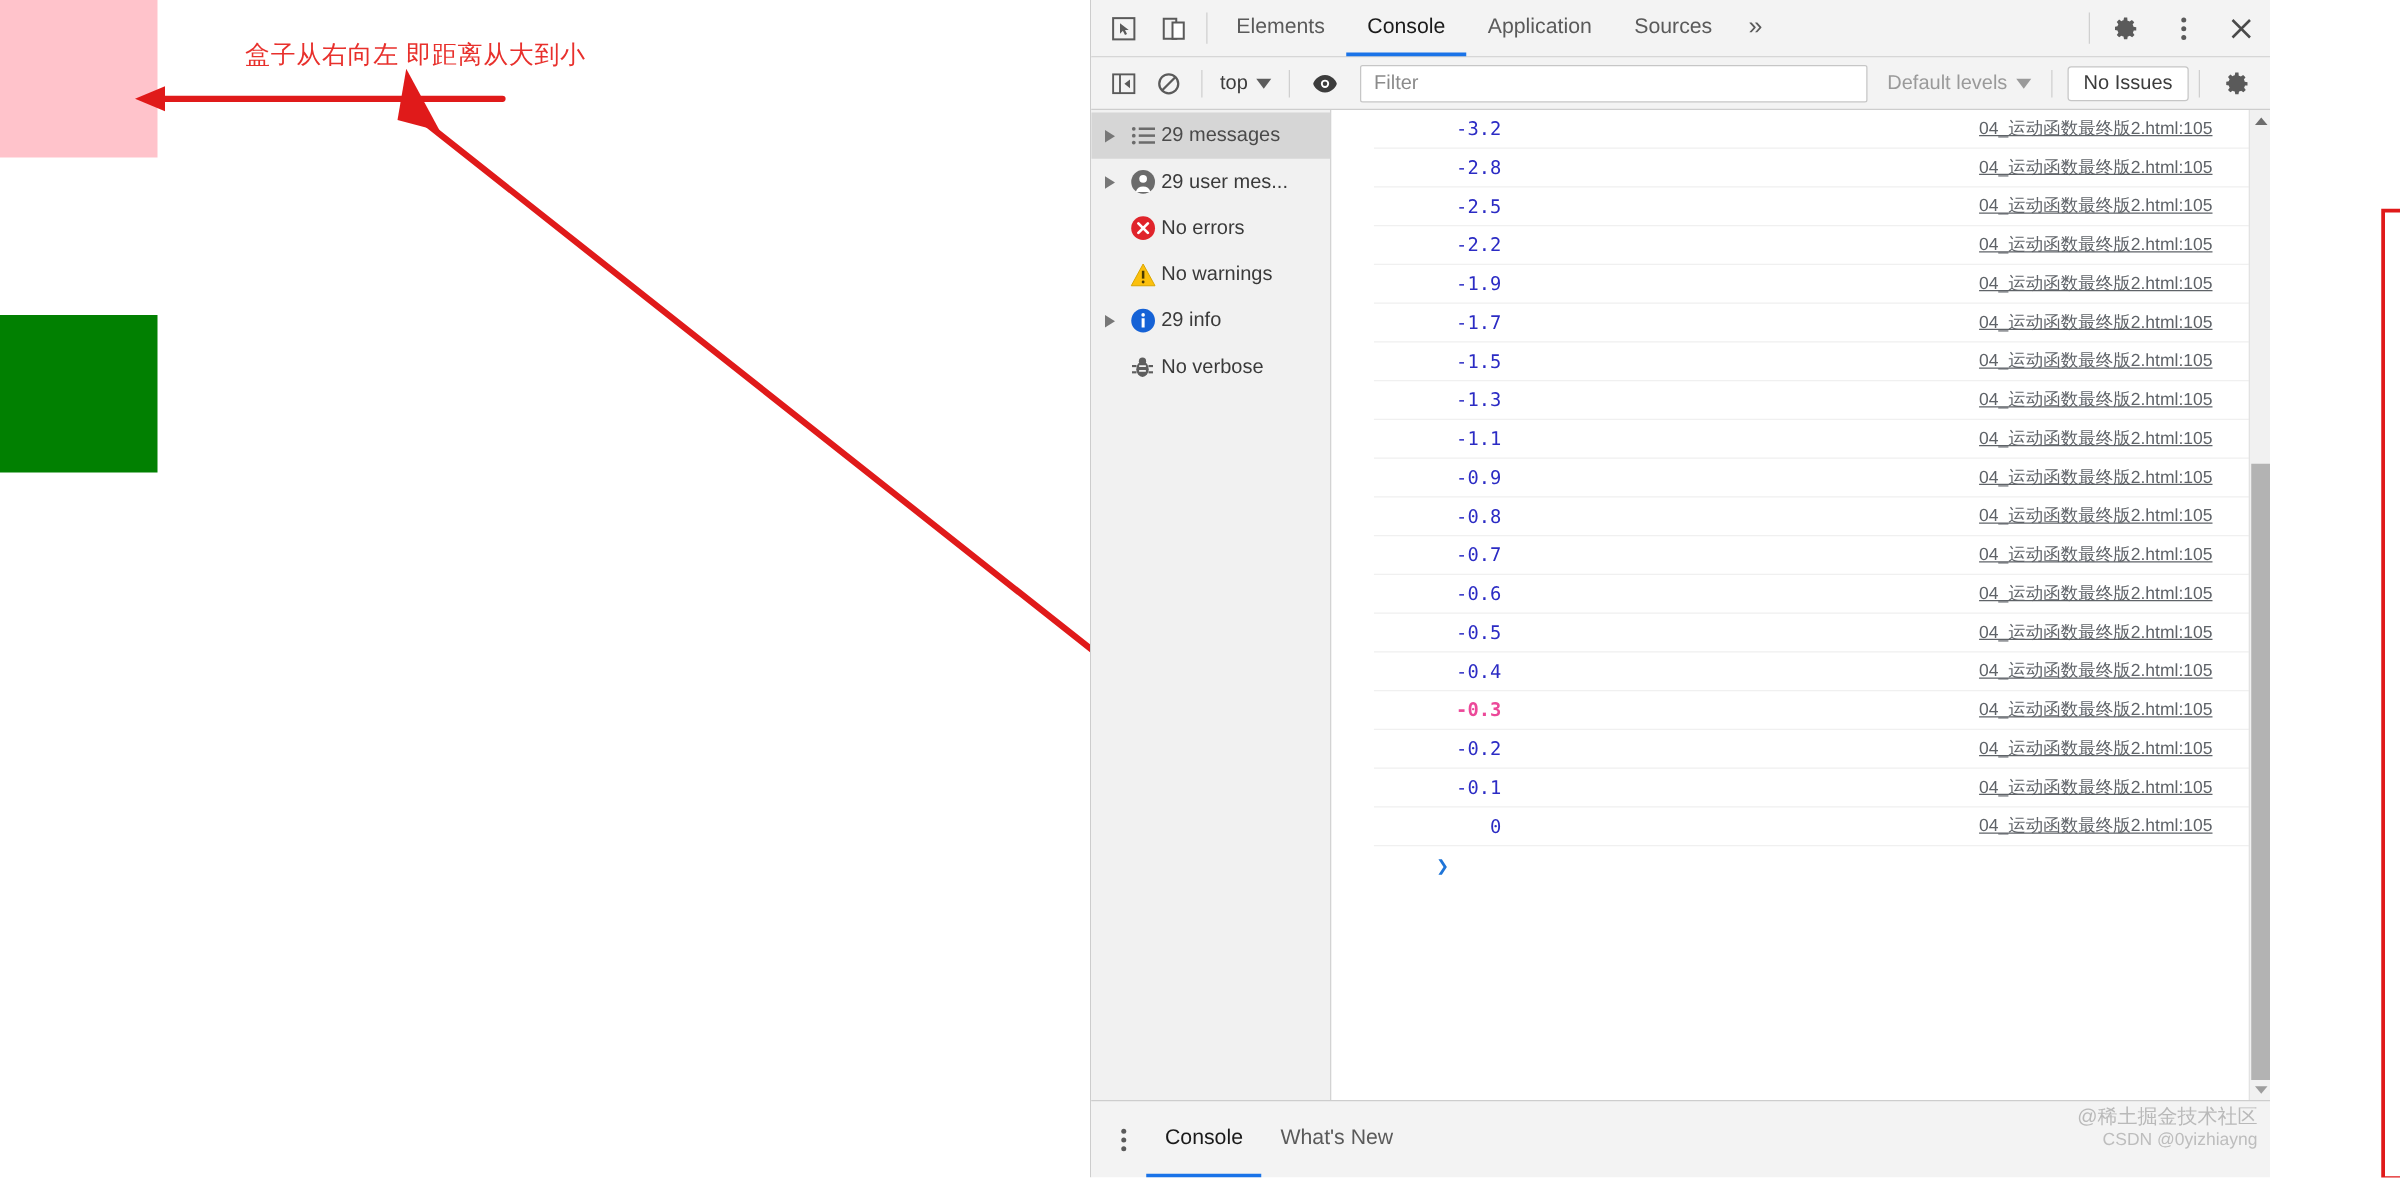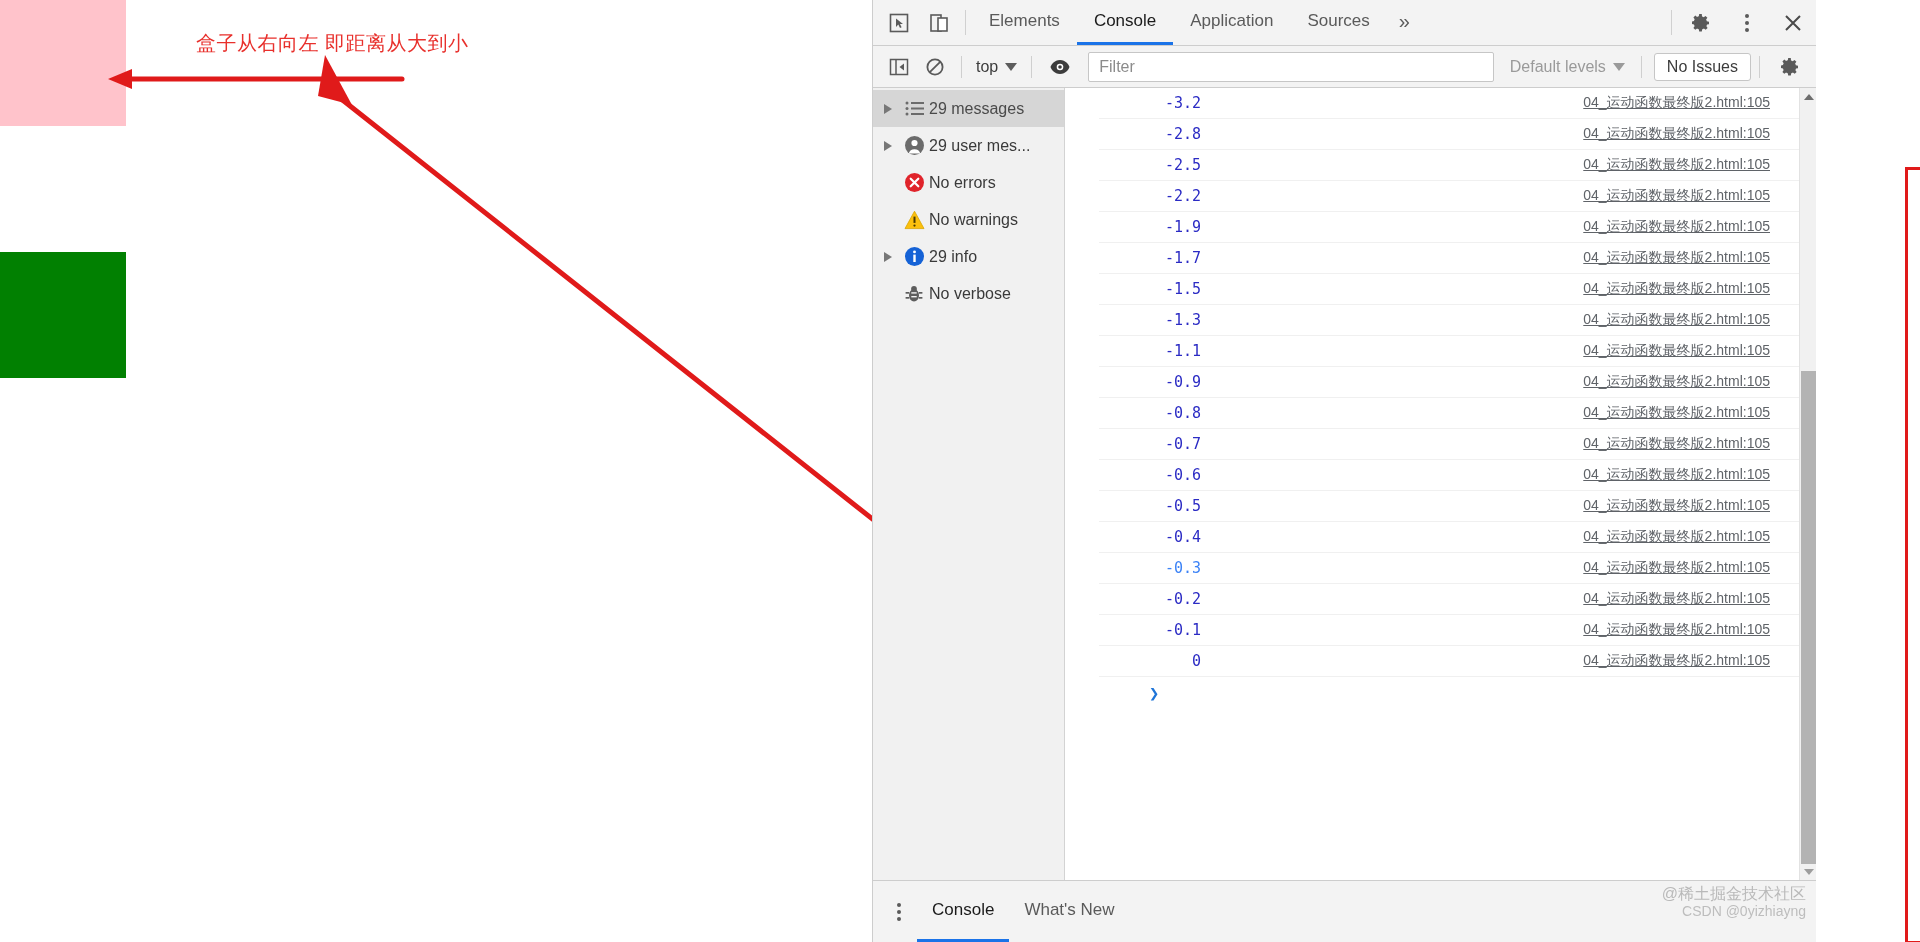--- a/index.html
+++ b/index.html
@@ -677,21 +677,21 @@
           </div>
           <div class="log-row">
             <span class="log-value" style="color: rgb(43, 43, 196);">-0.5</span>
             <span class="log-src">04_运动函数最终版2.html:105</span>
           </div>
           <div class="log-row">
             <span class="log-value" style="color: rgb(43, 43, 196);">-0.4</span>
             <span class="log-src">04_运动函数最终版2.html:105</span>
           </div>
           <div class="log-row">
-            <span class="log-value" style="color: #3b82f6;">-0.3</span>
+            <span class="log-value" style="color: #ec4899; font-weight: bold;">-0.3</span>
             <span class="log-src">04_运动函数最终版2.html:105</span>
           </div>
           <div class="log-row">
             <span class="log-value" style="color: rgb(43, 43, 196);">-0.2</span>
             <span class="log-src">04_运动函数最终版2.html:105</span>
           </div>
           <div class="log-row">
             <span class="log-value" style="color: rgb(43, 43, 196);">-0.1</span>
             <span class="log-src">04_运动函数最终版2.html:105</span>
           </div>

